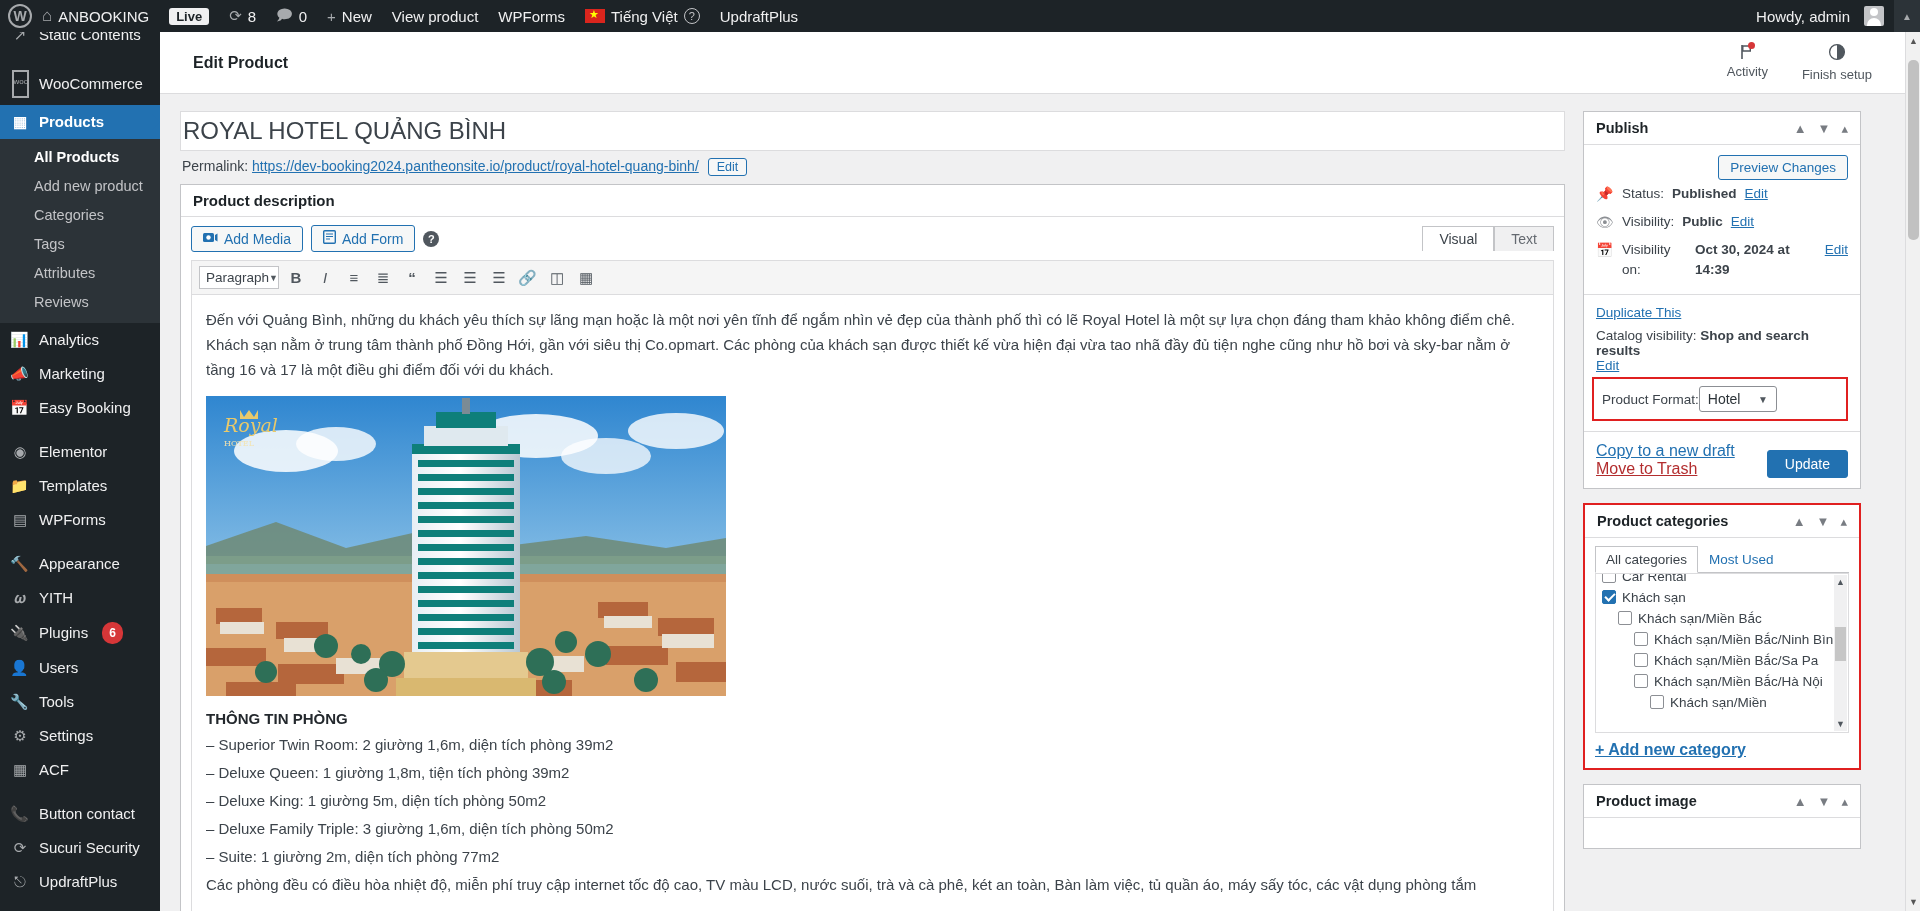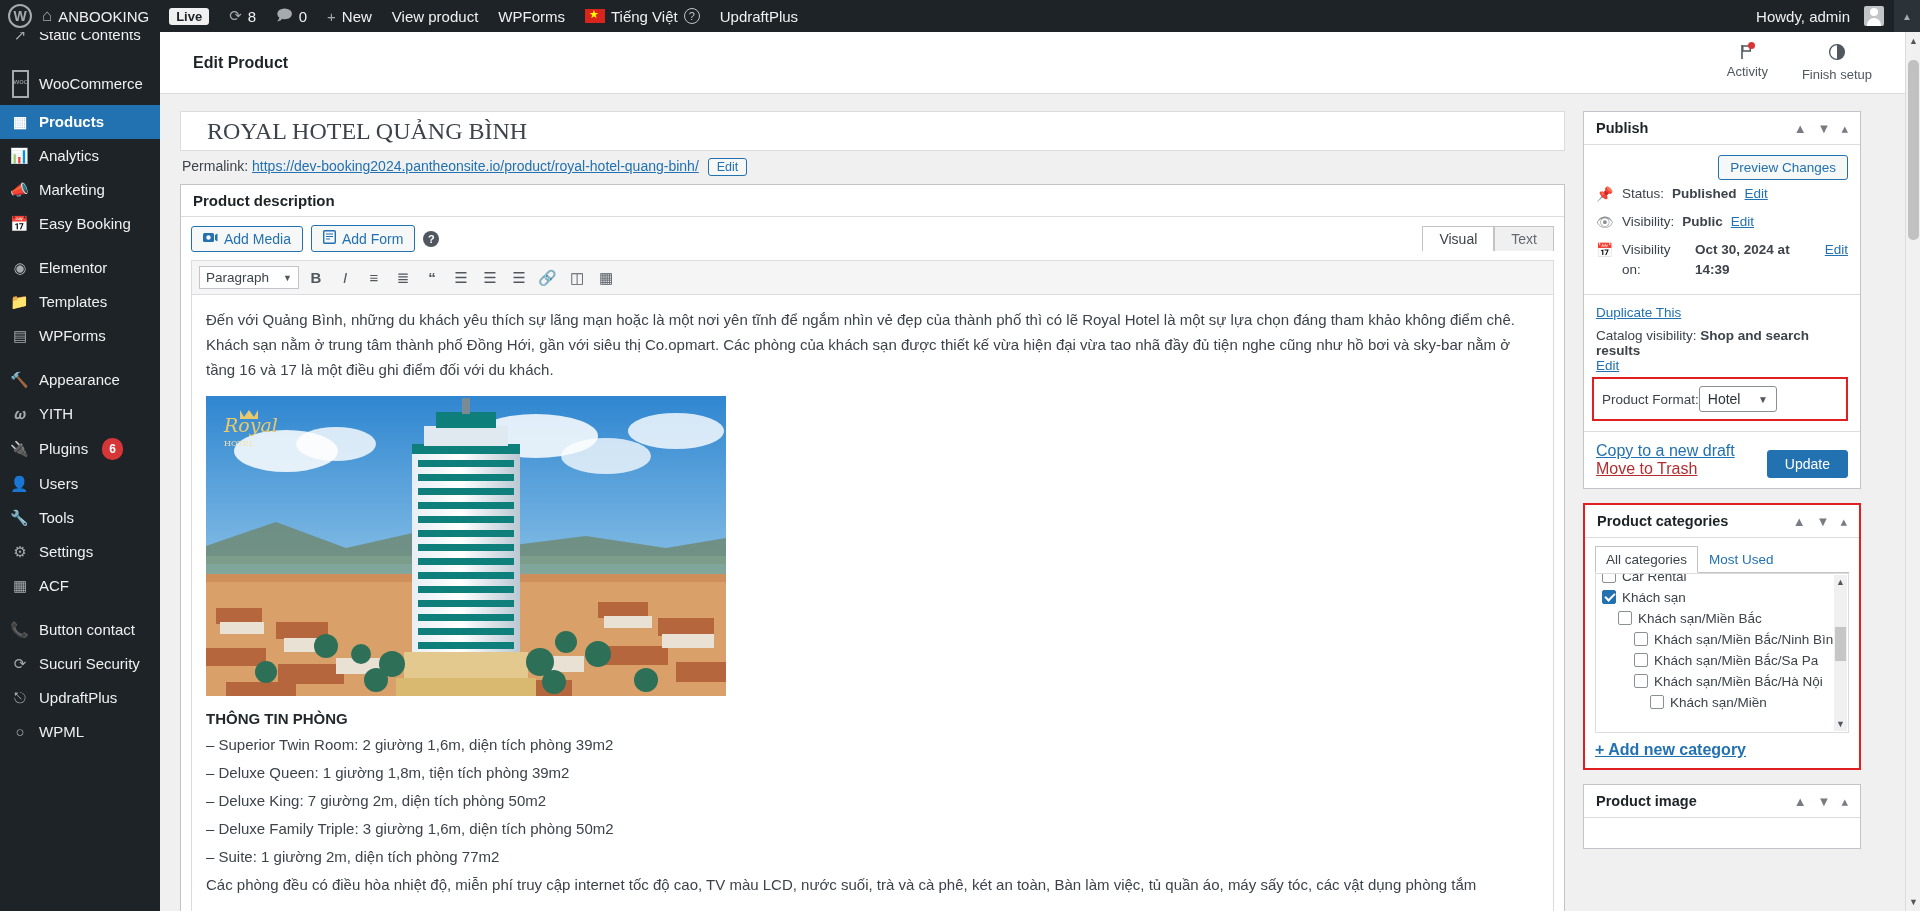--- a/index.html
+++ b/index.html
@@ -62,41 +62,41 @@
   .flag-dot { position:absolute; right:1px; top:-1px; width:7px; height:7px; border-radius:50%; background:#d63638;}
 
   
   #post-body { display:flex; padding:17px 20px 0 20px; gap:18px; }
   #postbox-main { width:1385px; }
   #postbox-side { width:278px; }
 
   
   #titlewrap { background:#fff; border:1px solid #dcdcde; }
   #title {
-    width:100%; border:0; outline:0; padding:6px 26px; height:38px;
-    font-size:24px; color:#3c434a; font-family:Liberation Serif, serif;
+    width:100%; border:0; outline:0; padding:6px 2px; height:38px;
+    font-size:24px; color:#3c434a; font-family:Liberation Sans, sans-serif;
   }
   #edit-slug-box { font-size:14px; color:#3c434a; padding:7px 2px 8px 2px; }
   #edit-slug-box a.permalink { color:#2271b1; text-decoration:underline;}
   .btn-small { background:#f6f7f7; border:1px solid #2271b1; color:#2271b1; border-radius:3px; font-size:12.5px; padding:1px 8px; margin-left:5px; }
 
   .postbox { background:#fff; border:1px solid #c3c4c7; margin-bottom:16px; }
   .postbox-header { display:flex; align-items:center; padding:7px 12px; border-bottom:1px solid #dcdcde;}
   .postbox-header h2 { margin:0; font-size:15px; font-weight:600; color:#1d2327; }
   .handle-actions { margin-left:auto; display:flex; gap:11px; color:#787c82; font-size:13px; }
 
   
   .wp-editor-tools { padding:8px 10px 0 10px; display:flex; align-items:center; }
   .media-btn { background:#f6f7f7; border:1px solid #2271b1; color:#2271b1; border-radius:3px; font-size:14px; padding:4px 11px; margin-right:8px; display:inline-flex; align-items:center; gap:6px;}
   .help-dot { width:16px; height:16px; border-radius:50%; background:#50575e; color:#fff; font-size:11px; display:flex; align-items:center; justify-content:center; font-weight:700;}
   .editor-tabs { margin-left:auto; display:flex; }
   .ed-tab { border:1px solid #c3c4c7; border-bottom:none; background:#f0f0f1; padding:4px 16px; font-size:14px; color:#646970; }
   .ed-tab.active { background:#fff; color:#3c434a; }
   .mce-toolbar { border:1px solid #dcdcde; border-bottom:0; margin:8px 10px 0 10px; background:#f5f5f5; display:flex; align-items:center; gap:5px; padding:5px 7px; }
-  .mce-select { background:#fff; border:1px solid #c3c4c7; font-size:13.5px; padding:3px 6px; width:100px; display:flex; align-items:center; color:#3c434a;}
+  .mce-select { background:#fff; border:1px solid #c3c4c7; font-size:13.5px; padding:3px 6px; width:80px; display:flex; align-items:center; color:#3c434a;}
   .mce-select .caret { margin-left:auto; font-size:9px; color:#50575e;}
   .mce-btn { width:24px; height:22px; display:flex; align-items:center; justify-content:center; color:#50575e; font-size:15px; }
   .mce-body { border:1px solid #dcdcde; margin:0 10px; padding:12px 14px 0 14px; height:648px; overflow:hidden;}
   .mce-body p { margin:0 0 14px 0; font-size:15px; line-height:25px; color:#3c434a; }
   .mce-body p.tight { margin:0 0 3px 0; }
   .mce-body h3 { font-size:15px; font-weight:700; margin:0 0 5px 0; color:#23282d;}
   .hotel-photo { width:520px; height:300px; border:0; display:block; margin-bottom:14px; }
 
   
   .side-box { background:#fff; border:1px solid #c3c4c7; margin-bottom:14px; }
@@ -189,20 +189,28 @@
   <div class="menu-sep"></div>
 
   <div class="menu-item">
     <span class="mi-icon"><span class="mi-box">woo</span></span>
     <span>WooCommerce</span>
   </div>
 
   <div class="menu-item current">
     <span class="mi-icon">▦</span>
     <span>Products</span>
+  </div>
+  <div class="submenu">
+    <div class="submenu-item active">All Products</div>
+    <div class="submenu-item">Add new product</div>
+    <div class="submenu-item">Categories</div>
+    <div class="submenu-item">Tags</div>
+    <div class="submenu-item">Attributes</div>
+    <div class="submenu-item">Reviews</div>
   </div>
 
   <div class="menu-item">
     <span class="mi-icon">📊</span>
     <span>Analytics</span>
   </div>
   <div class="menu-item">
     <span class="mi-icon">📣</span>
     <span>Marketing</span>
   </div>
@@ -466,21 +474,21 @@
                 <text x="18" y="36" fill="#e9c96a" font-size="19" font-style="italic">Royal</text>
                 <text x="18" y="50" fill="#f3e3b0" font-size="8">HOTEL</text>
                 <path d="M34 14 l4 7 5-7 5 7 4-7v9H34z" fill="#e9c96a"></path>
               </g>
             </svg>
           </div>
 
           <h3>THÔNG TIN PHÒNG</h3>
           <p class="tight">– Superior Twin Room: 2 giường 1,6m, diện tích phòng 39m2</p>
           <p class="tight">– Deluxe Queen: 1 giường 1,8m, tiện tích phòng 39m2</p>
-          <p class="tight">– Deluxe King: 7 giường 2m, diện tích phòng 50m2</p>
+          <p class="tight">– Deluxe King: 1 giường 5m, diện tích phòng 50m2</p>
           <p class="tight">– Deluxe Family Triple: 3 giường 1,6m, diện tích phòng 50m2</p>
           <p class="tight">– Suite: 1 giường 2m, diện tích phòng 77m2</p>
           <p class="tight">Các phòng đều có điều hòa nhiệt độ, miễn phí truy cập internet tốc độ cao, TV màu LCD, nước suối, trà và cà phê, két an toàn, Bàn làm việc, tủ quần áo, máy sấy tóc, các vật dụng phòng tắm</p>
         </div>
       </div>
     </div>
 
     <div id="postbox-side">
 
       <div class="side-box">

